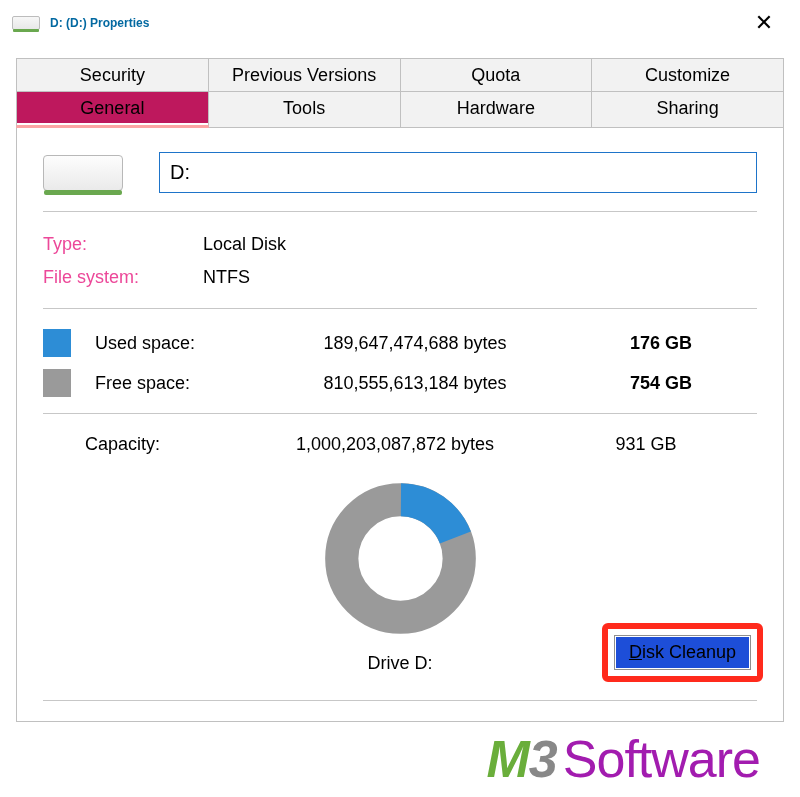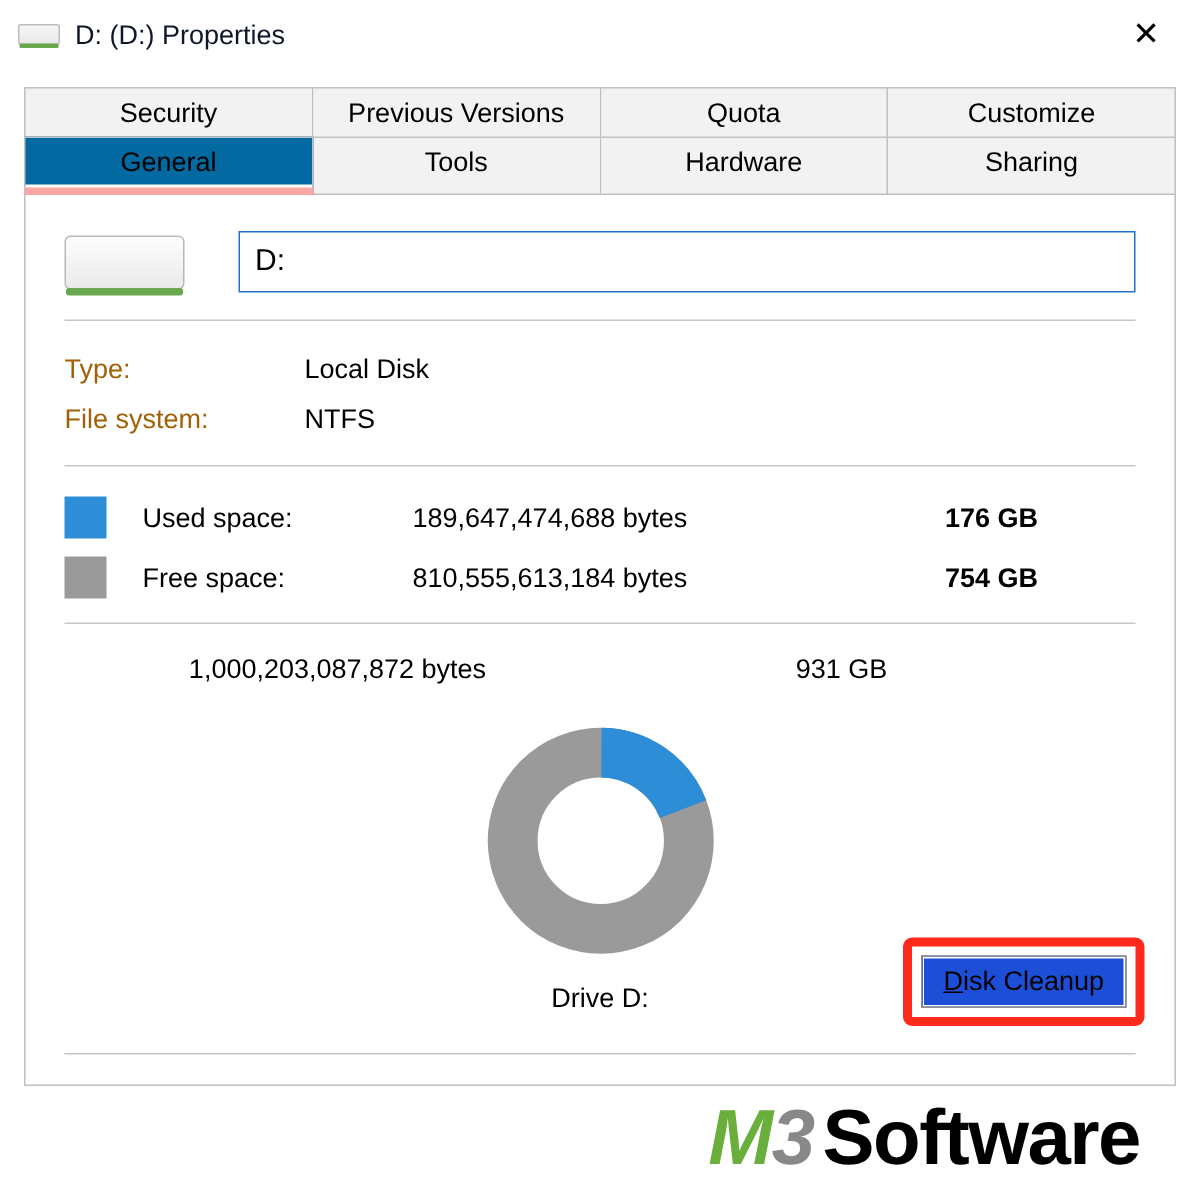--- a/index.html
+++ b/index.html
@@ -36,21 +36,21 @@
   .drive-icon-small::after {
     content: "";
     position: absolute;
     bottom: -3px;
     left: 0;
     right: 0;
     height: 3px;
     background: #6aa84f;
     border-radius: 1px;
   }
-  .title-text { font-size: 18px; color: #0f172a; }
+  .title-text { font-size: 12px; color: #0369a1; font-weight: bold; }
   .close-btn {
     width: 56px;
     height: 38px;
     display: flex;
     align-items: center;
     justify-content: center;
     font-size: 22px;
     color: #000;
     cursor: pointer;
     user-select: none;
@@ -76,22 +76,22 @@
     color: #000;
     cursor: pointer;
     position: relative;
   }
   .tab-row.top .tab { flex: 1; border-bottom: none; }
   .tab-row.top .tab + .tab { border-left: none; }
   .tab-row.bottom .tab { flex: 1; border-top: 1px solid #c0c0c0; margin-top:0; }
   .tab-row.bottom .tab + .tab { border-left: none; }
   .tab-row.bottom .tab:first-child { border-left: 1px solid #c0c0c0; }
   .tab.active {
-    background: #0369a1;
-    border-bottom: 6px solid #fca5a5;
+    background: #be185d;
+    border-bottom: 4px solid #fca5a5;
     z-index: 2;
     margin-top: 0;
   }
   .tab.active::after {
     content:"";
     position:absolute;
     left:0; right:0; bottom:-1px;
     height:2px; background:#fff;
   }
 
@@ -135,37 +135,37 @@
 
   .hr { border: 0; border-top: 1px solid #c7c7c7; margin: 0; }
 
   .info-grid {
     padding: 16px 0 14px 0;
   }
   .info-row {
     display: flex;
     padding: 6px 0;
   }
-  .info-label { width: 160px; color: #a16207; }
+  .info-label { width: 160px; color: #ec4899; }
   .info-value { color: #000; }
 
   .space-section { padding: 14px 0 10px 0; }
   .space-row {
     display: flex;
     align-items: center;
     padding: 6px 0;
     gap: 10px;
   }
   .swatch {
     width: 28px; height: 28px; margin-right: 14px;
   }
   .swatch.used { background: #2d8dd6; }
   .swatch.free { background: #9a9a9a; }
   .space-label { width: 170px; }
-  .space-bytes { width: 280px; }
+  .space-bytes { width: 280px; text-align: center; }
   .space-human { flex:1; text-align: center; font-weight: bold; }
 
   .capacity-section { padding: 14px 0 2px 0; }
   .capacity-row { display: flex; align-items: center; padding: 6px 0; }
   .cap-spacer { width: 42px; }
   .cap-label { width: 170px; }
   .cap-bytes { width: 280px; text-align: center; }
   .cap-human { flex:1; text-align: center; }
 
   .chart-row {
@@ -222,21 +222,21 @@
     gap:6px;
     user-select:none;
     pointer-events:none;
   }
   .watermark .m3 {
     color:#6aae3b;
     font-weight:800;
     font-style:italic;
   }
   .watermark .m3 .three { color:#888; }
-  .watermark .soft { color:#000000; font-weight:700; }
+  .watermark .soft { color:#a21caf; font-weight:400; }
 </style>
 </head>
 <body>
 
 <div class="titlebar">
   <div class="titlebar-left">
     <span class="drive-icon-small"></span>
     <span class="title-text">D: (D:) Properties</span>
   </div>
   <div class="close-btn">
@@ -293,20 +293,21 @@
         <span class="space-label">Free space:</span>
         <span class="space-bytes">810,555,613,184 bytes</span>
         <span class="space-human">754 GB</span>
       </div>
     </div>
     <hr class="hr">
 
     <div class="capacity-section">
       <div class="capacity-row">
         <span class="cap-spacer"></span>
+        <span class="cap-label">Capacity:</span>
         <span class="cap-bytes">1,000,203,087,872 bytes</span>
         <span class="cap-human">931 GB</span>
       </div>
 
       <div class="chart-row">
         <svg class="donut" viewBox="0 0 42 42">
           <circle cx="21" cy="21" r="15.915" fill="none" stroke="#9a9a9a" stroke-width="9"></circle>
           <circle id="donut-used" cx="21" cy="21" r="15.915" fill="none" stroke="#2d8dd6" stroke-width="9" stroke-dasharray="19.0 81.0" stroke-dashoffset="25"></circle>
         </svg>
       </div>

